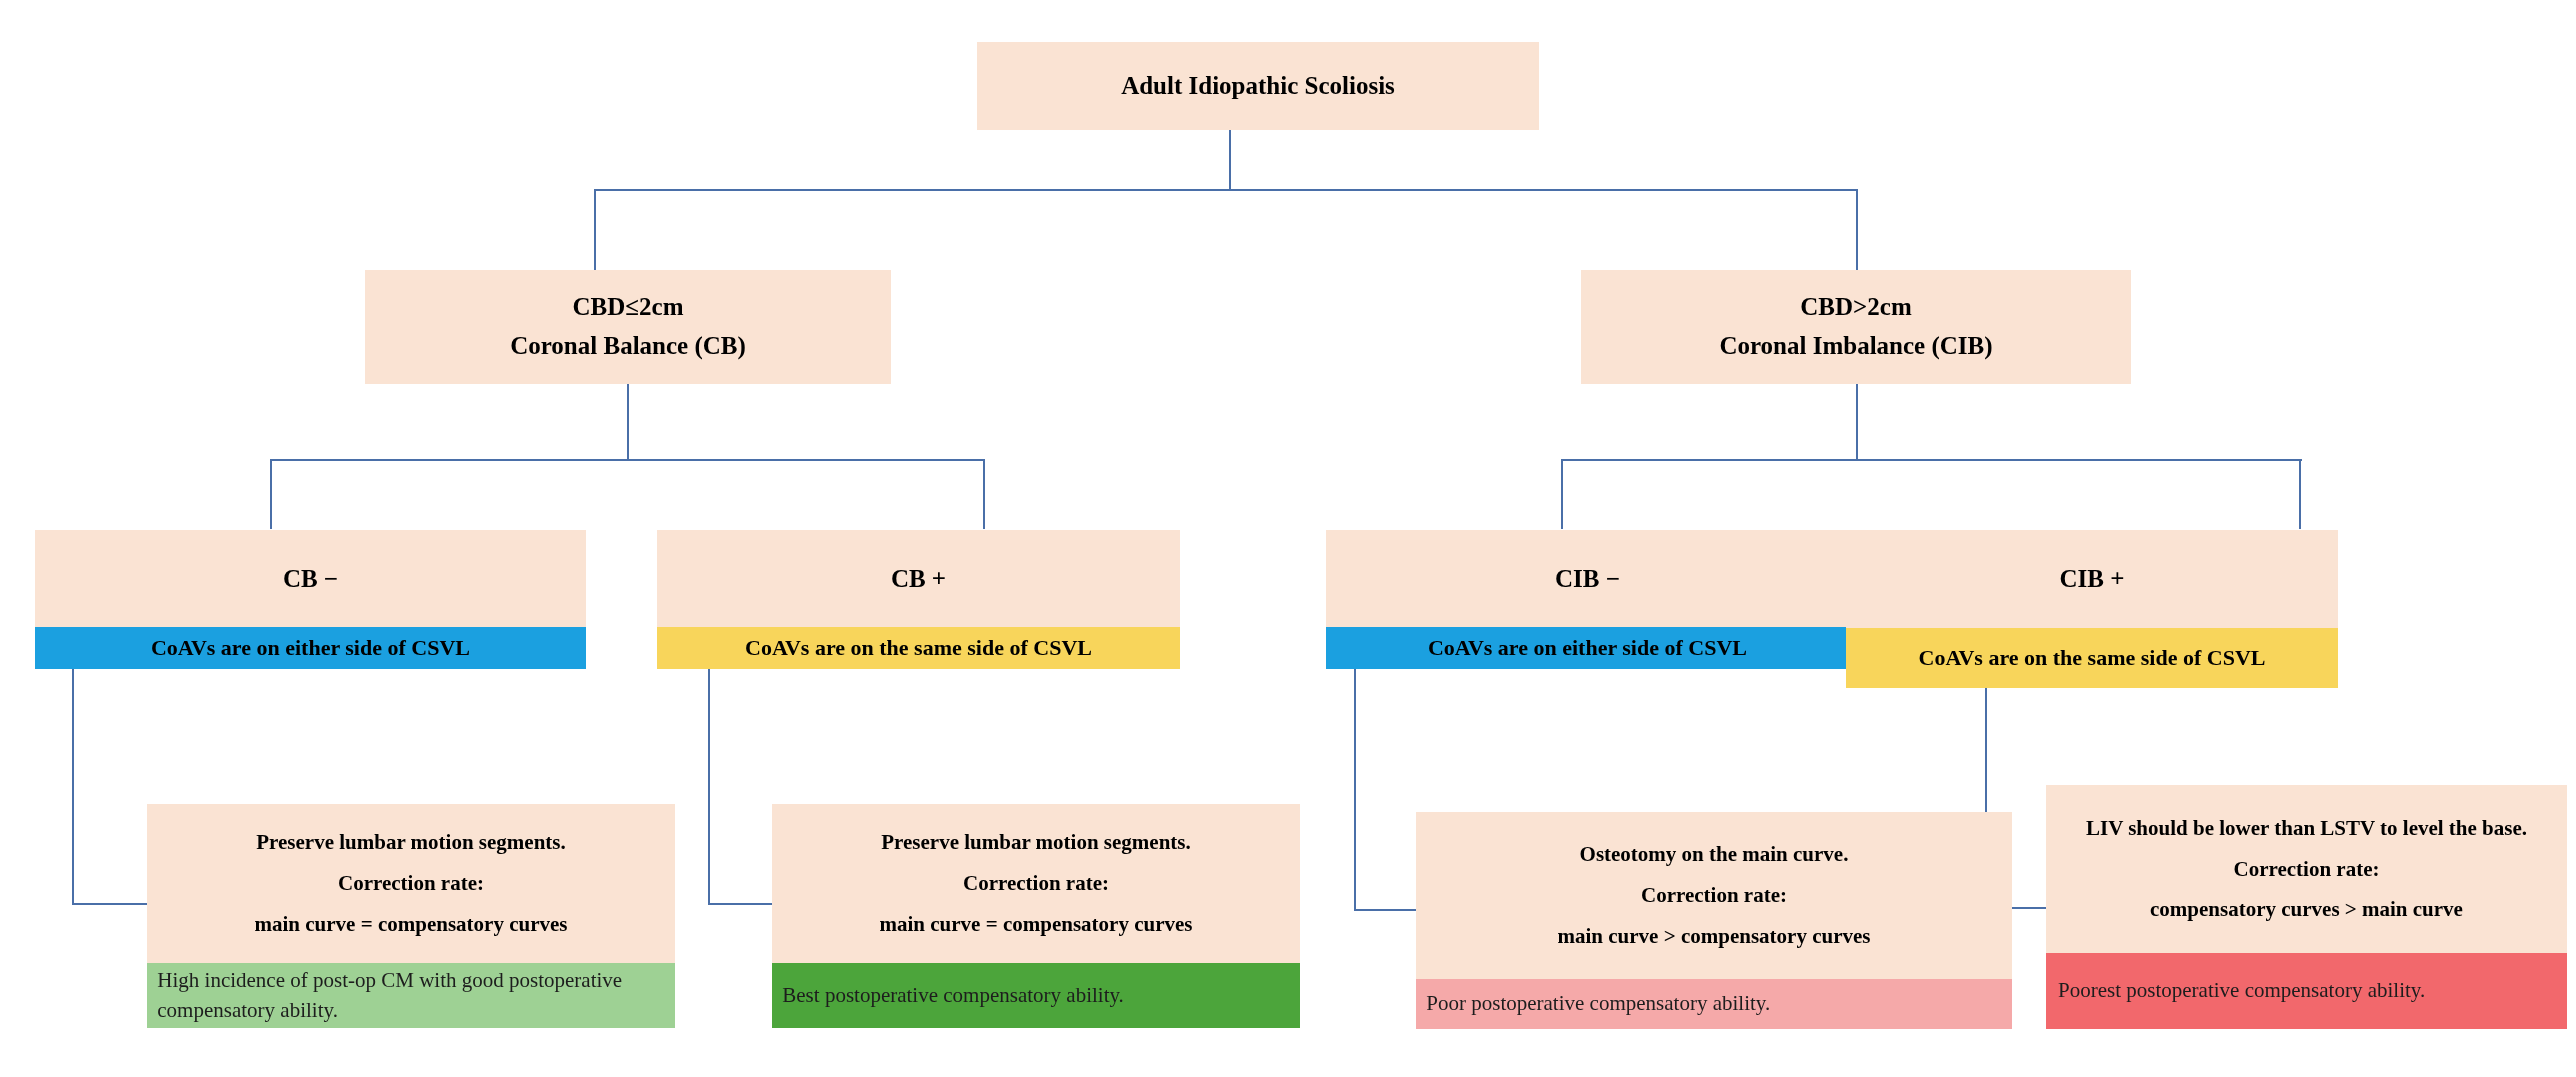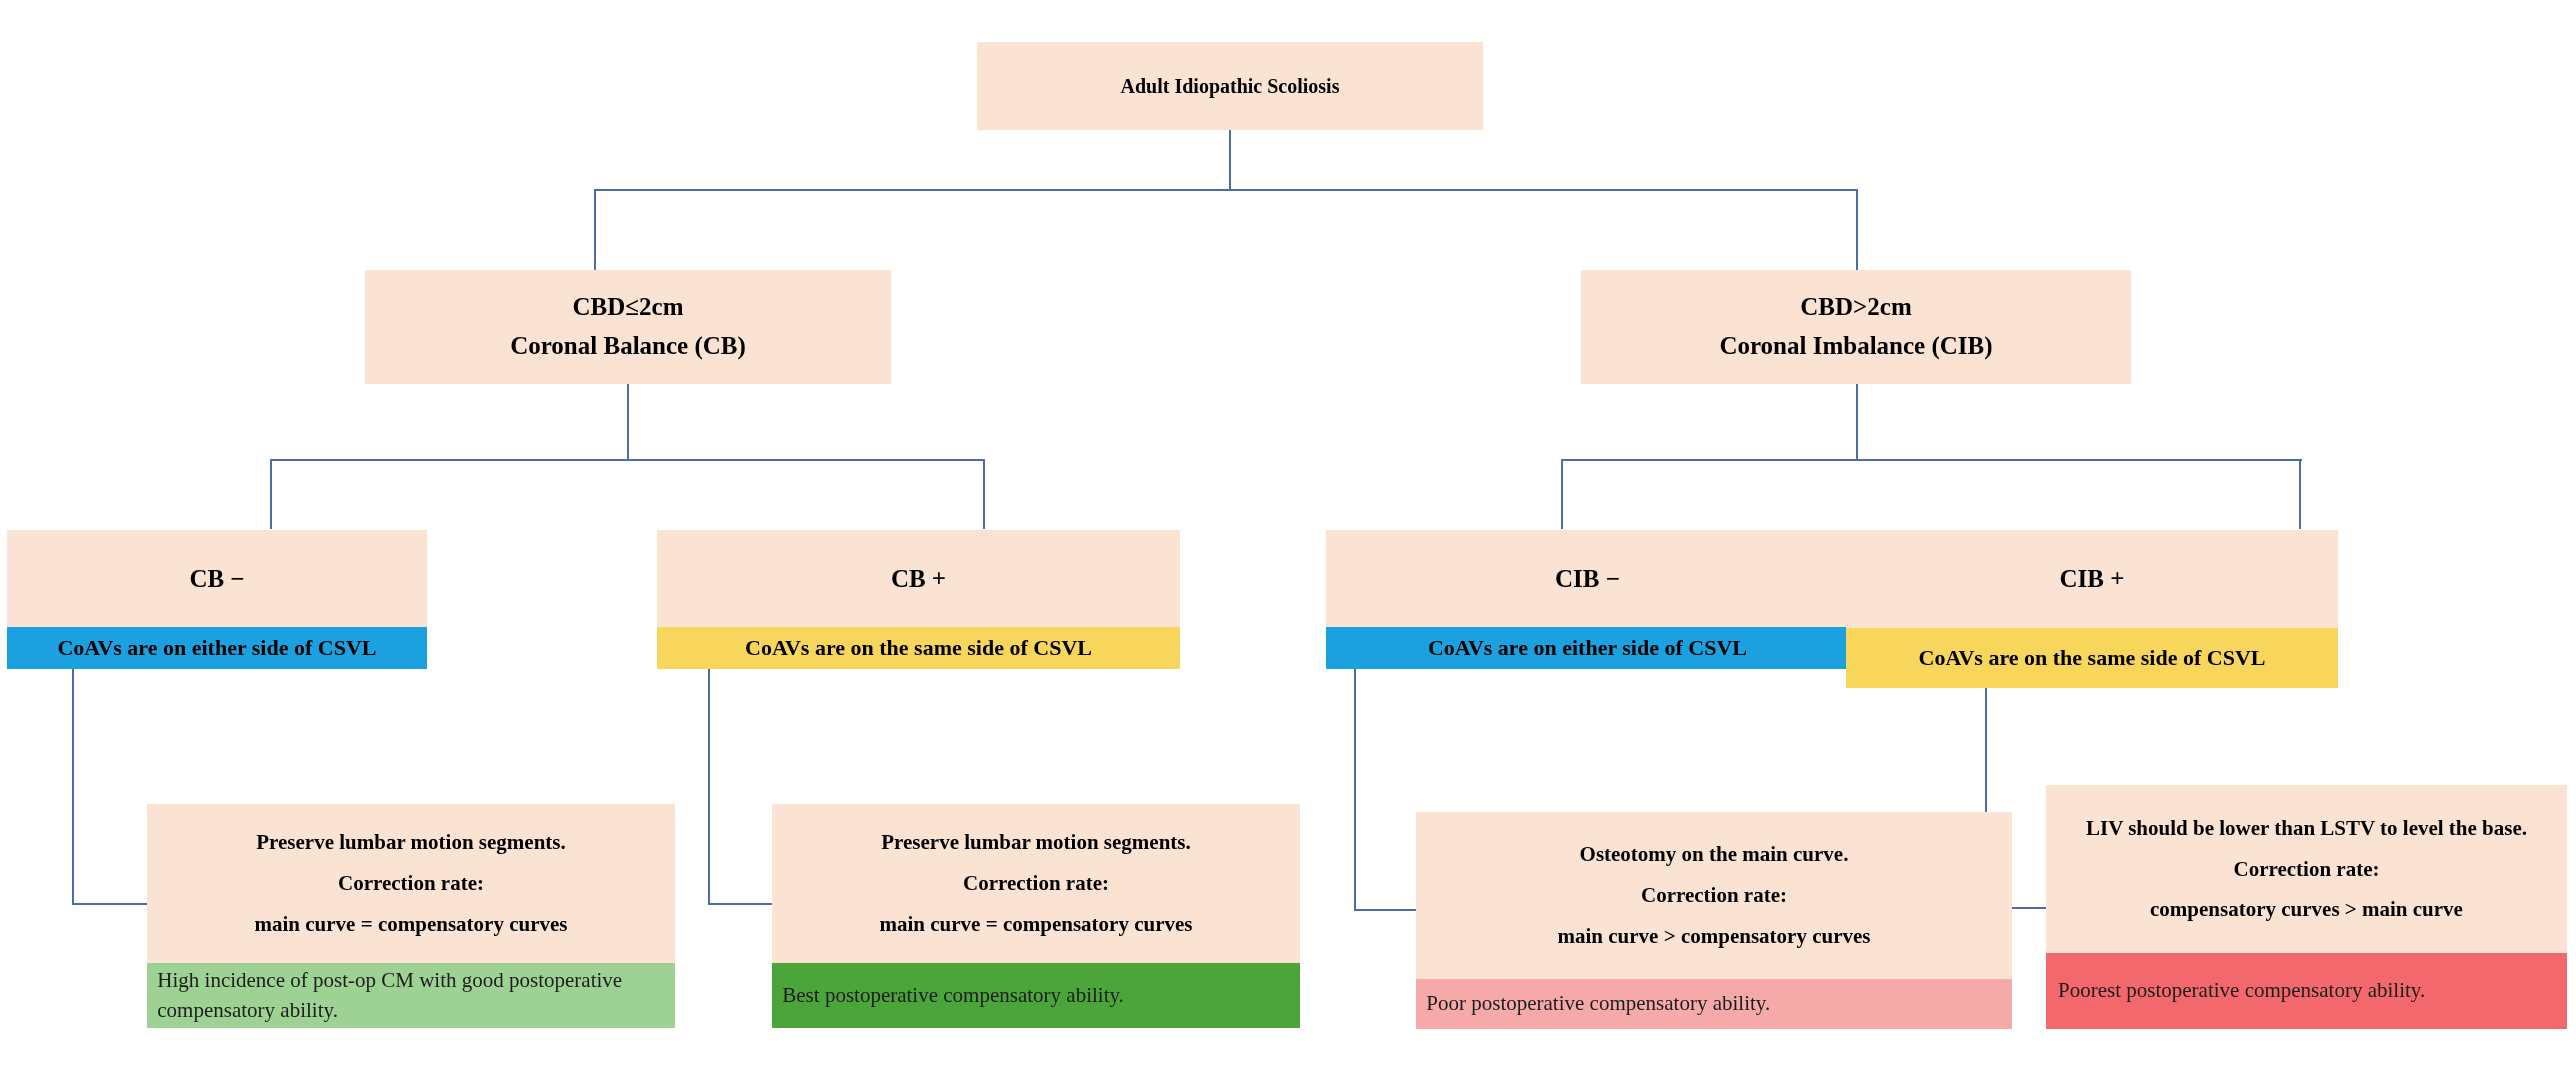--- a/index.html
+++ b/index.html
@@ -28,22 +28,22 @@
     justify-content: center;
     text-align: center;
     color: #000000;
     font-weight: bold;
     line-height: 1.55;
   }
   .node .line { display: block; width: 100%; }
 
   
   #node-root {
-    left: 977px; top: 42px; width: 506px; height: 88px;
-    font-size: 20px;
+    left: 977px; top: 42px; width: 562px; height: 88px;
+    font-size: 25px;
   }
   
   #node-cb {
     left: 365px; top: 270px; width: 526px; height: 114px;
     font-size: 25px;
   }
   #node-cib {
     left: 1581px; top: 270px; width: 550px; height: 114px;
     font-size: 25px;
   }
@@ -71,21 +71,21 @@
     align-items: center;
     justify-content: center;
     text-align: center;
     font-size: 22px;
     font-weight: bold;
     color: #000;
     line-height: 1.45;
     padding: 2.9px 5.9px;
     box-sizing: border-box;
   }
-  #l3-cbn  { left: 7px;   top: 530px; width: 420px; height: 139px; padding-left: 48px; }
+  #l3-cbn  { left: 35px;   top: 530px; width: 551px; height: 139px; padding-left: 48px; }
   #l3-cbp  { left: 657px;  top: 530px; width: 523px; height: 139px; }
   #l3-cibn { left: 1303px; top: 530px; width: 523px; height: 139px; margin-left: 23px; }
   #l3-cibp { left: 1846px; top: 530px; width: 492px; height: 158px; font-family: Liberation Serif, serif; }
 
   #l3-cbn  .l3-band { height: 42px; background: #1BA0E0; }
   #l3-cbp  .l3-band { height: 42px; background: #F8D55B; }
   #l3-cibn .l3-band { height: 42px; background: #1BA0E0; }
   #l3-cibp .l3-band { height: 60px; background: #F8D55B; }
 
   

